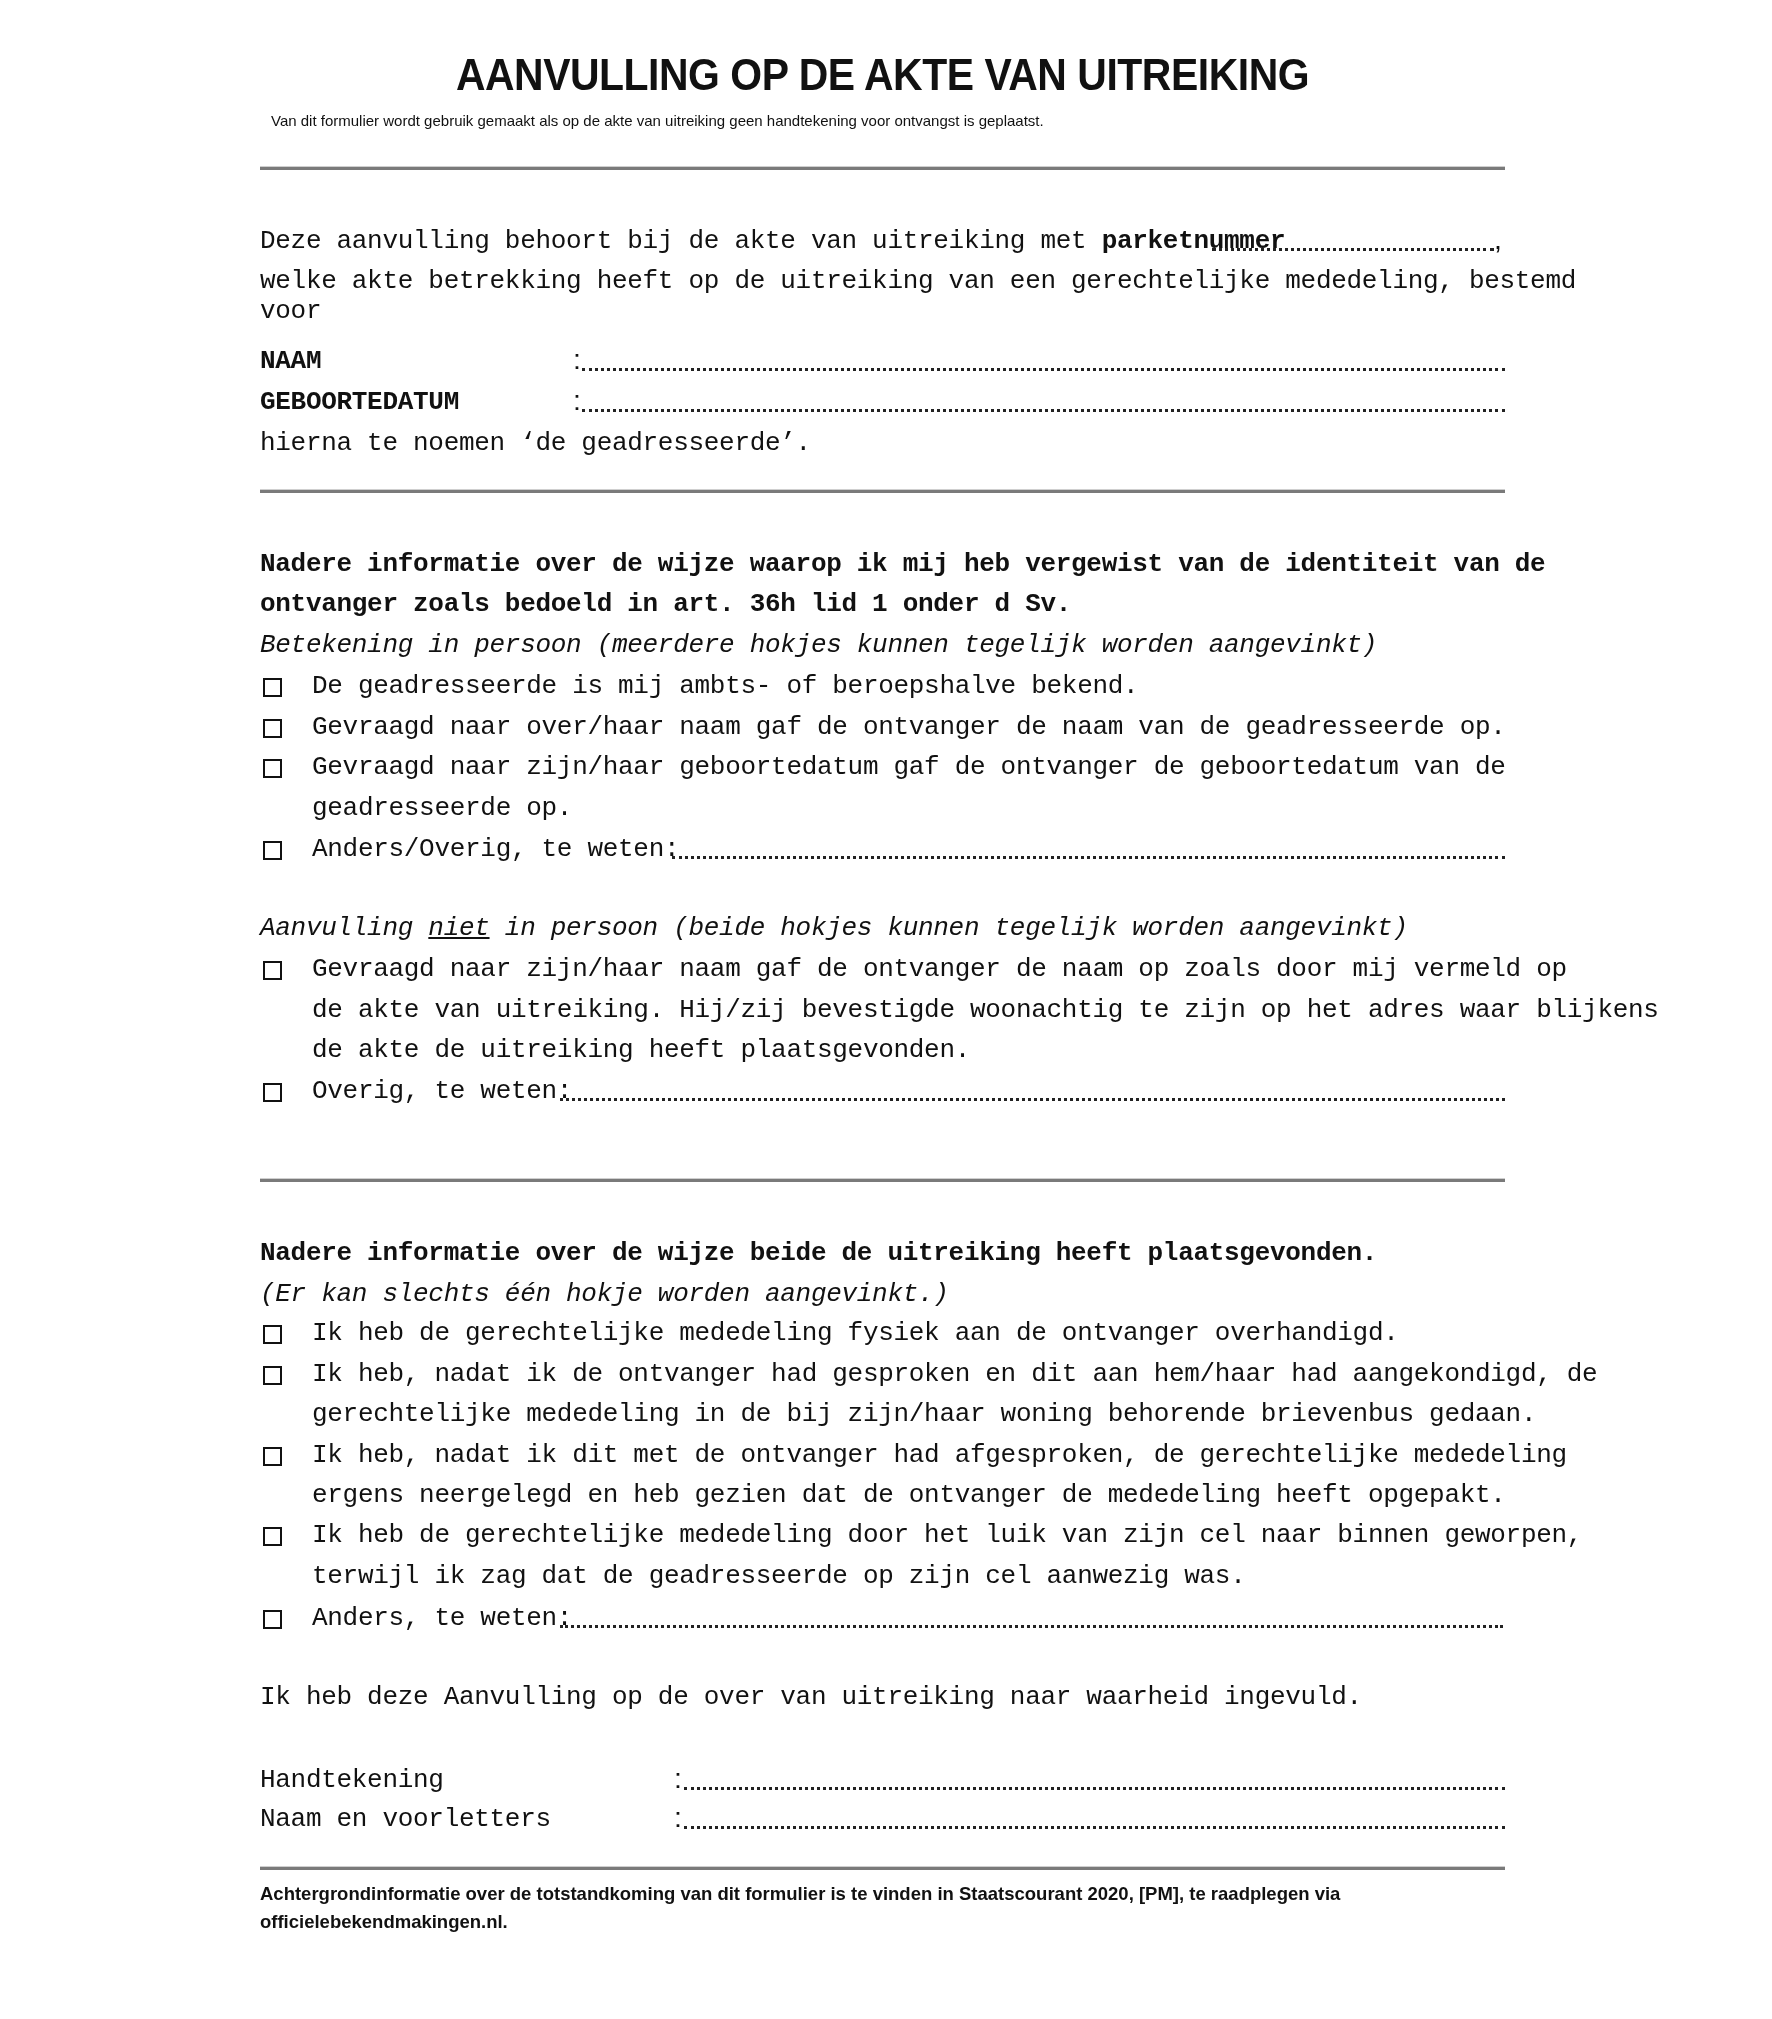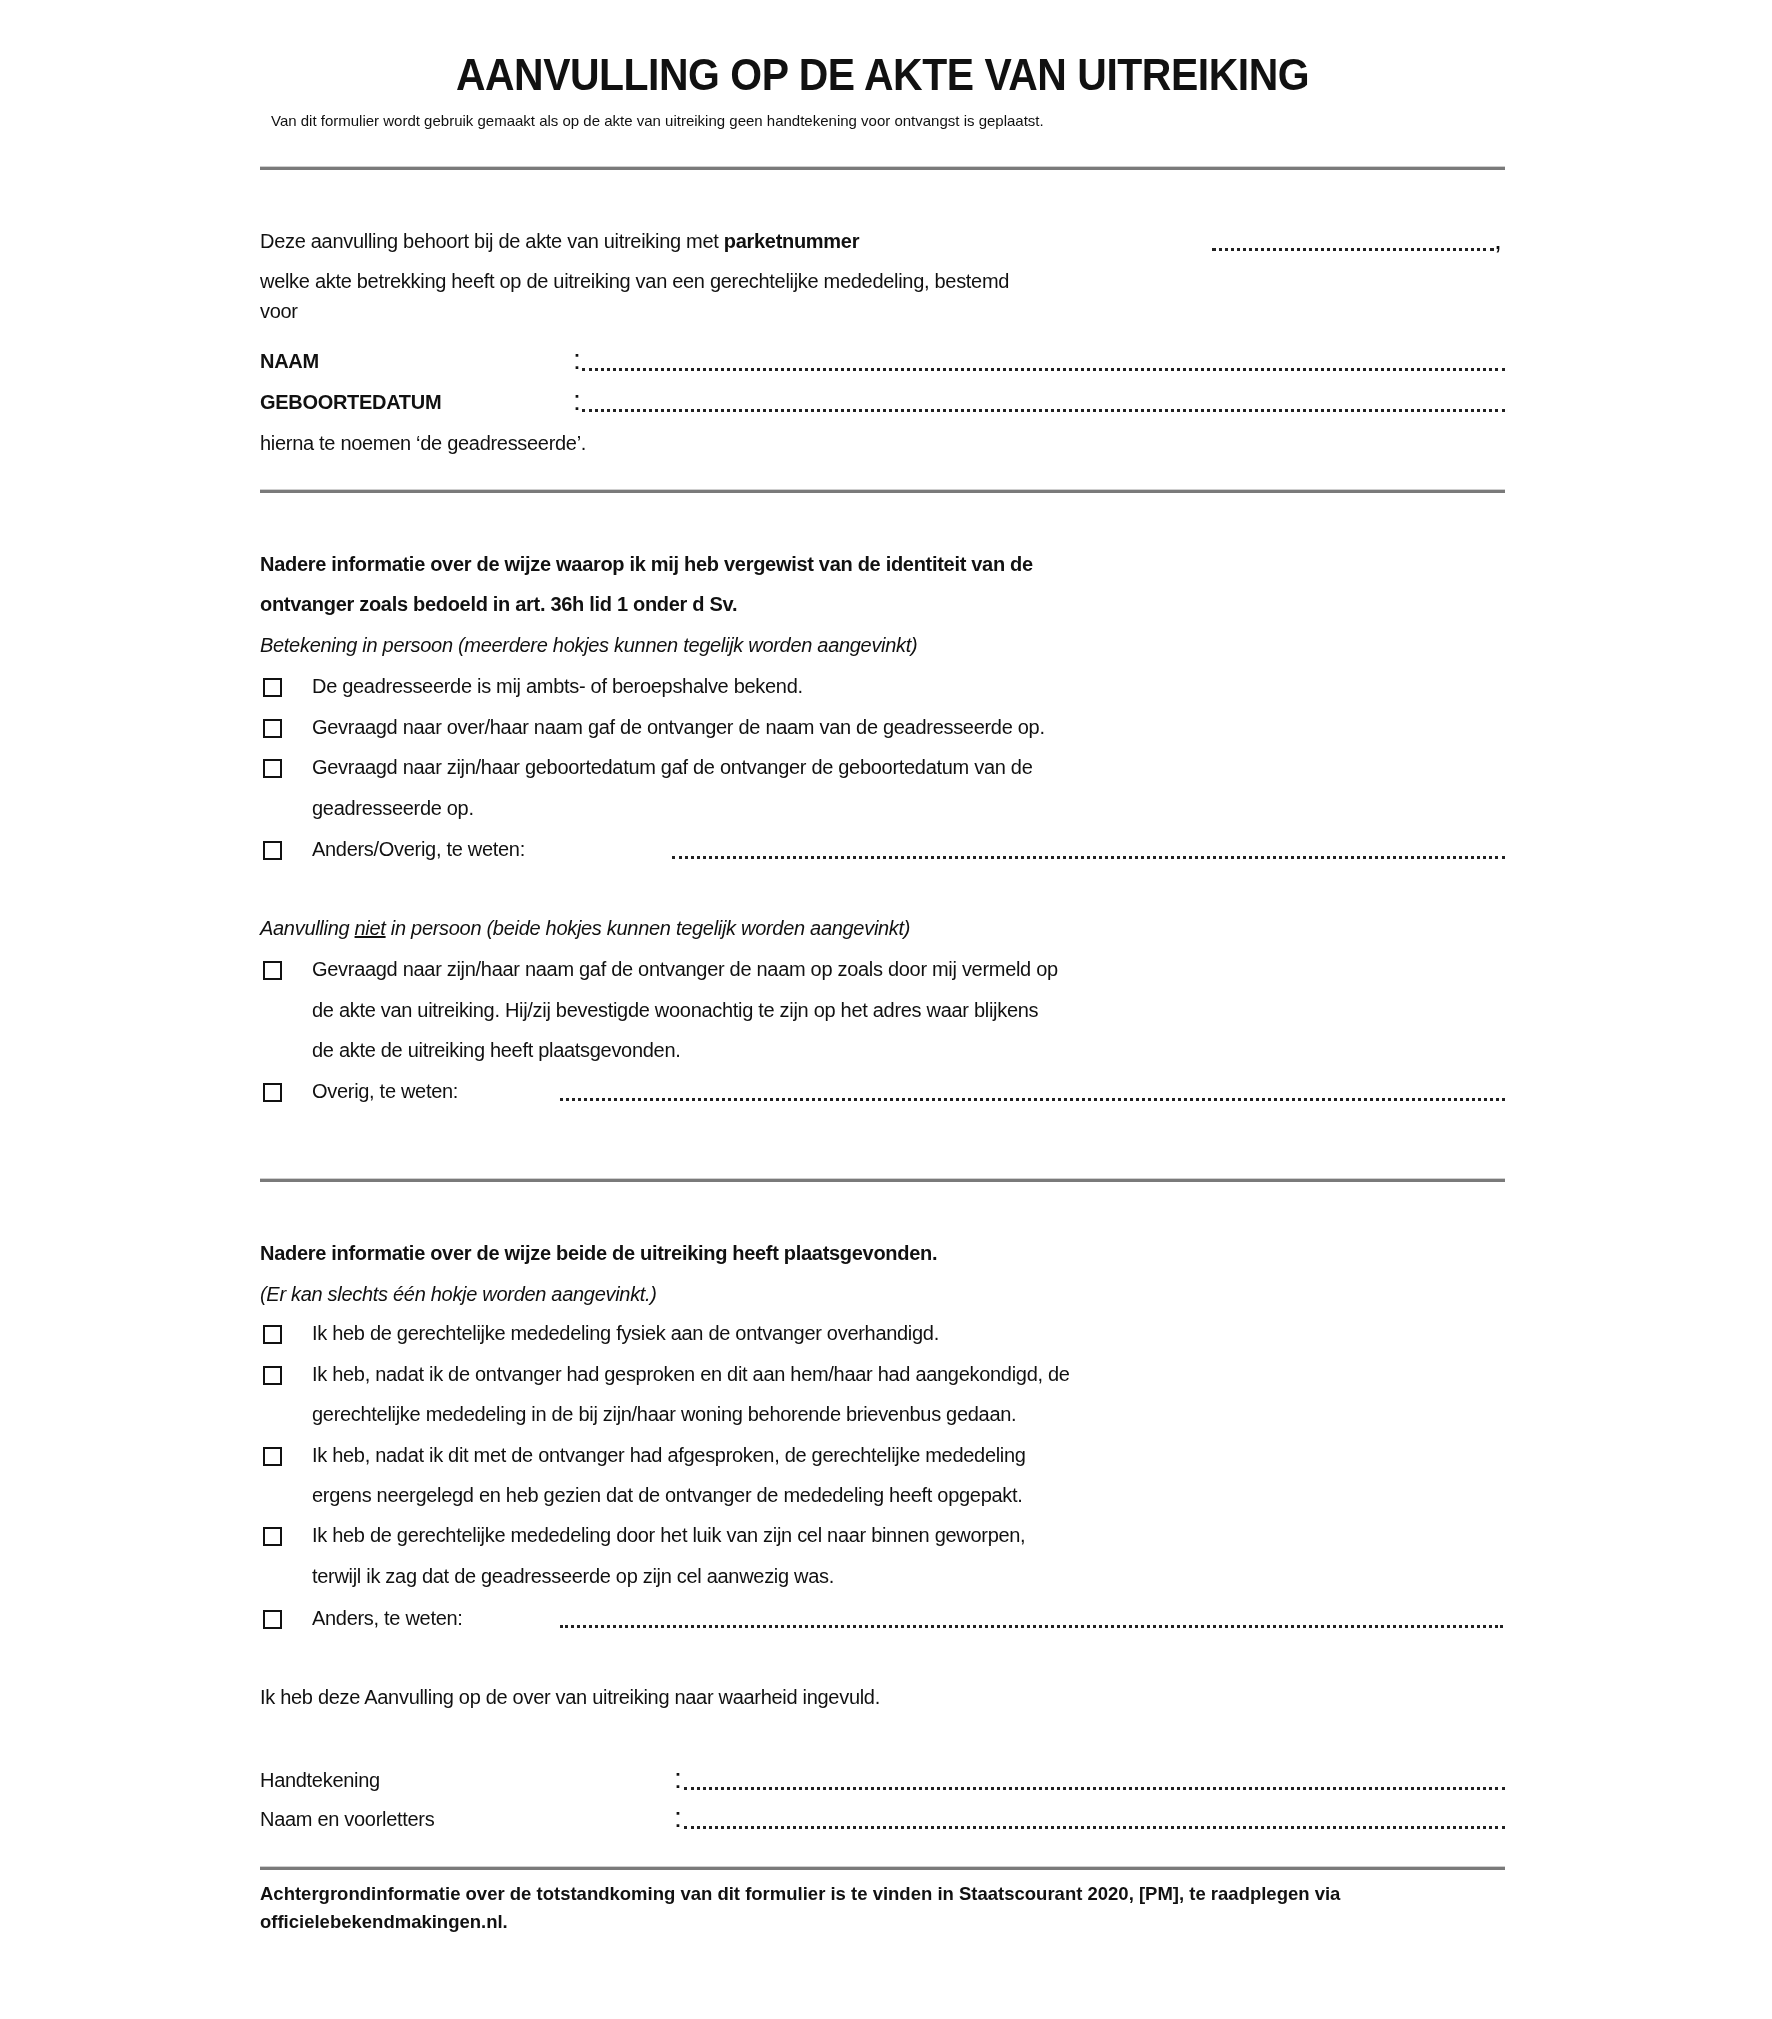--- a/index.html
+++ b/index.html
@@ -3,21 +3,21 @@
 <meta charset="utf-8">
 <style>
   html, body { margin: 0; padding: 0; background: #ffffff; }
   body { width: 1772px; height: 2019px; position: relative; overflow: hidden;
          font-family: "Liberation Sans", sans-serif; color: #111; }
   .page { position: absolute; left: 260px; top: 0; width: 1245px; }
   .title { position: absolute; left: 0; top: 50px; width: 1245px; text-align: center;
            font-size: 44px; font-weight: bold; letter-spacing: -0.5px; transform: scaleX(0.93); transform-origin: center; }
   .subtitle { position: absolute; left: 0; top: 112px; font-size: 15px; white-space: nowrap; margin-left: 11px; }
   .rule { position: absolute; left: 0; width: 1245px; height: 3px; background: #7a7a7a; border-top: 1px solid #cfcfcf; }
-  .line { position: absolute; left: 0; font-size: 20px; white-space: nowrap; line-height: 40px; letter-spacing: -0.3px; }
+  .line { position: absolute; left: 0; font-size: 26px; white-space: nowrap; line-height: 40px; letter-spacing: -0.3px; font-family: Liberation Mono, monospace; }
   .b { font-weight: bold; }
   .i { font-style: italic; text-align: right; }
   .u { text-decoration: underline; }
   .dots { position: absolute; height: 40px; overflow: hidden; }
   .dots::before { content: ""; position: absolute; left: 0; right: 0; bottom: 10px; border-bottom: 3px dotted #222; }
   .colon { position: absolute; font-size: 28.5px; line-height: 40px; }
   .cb { position: absolute; left: 3px; width: 19px; height: 19px; border: 2px solid #111; box-sizing: border-box; background: #fff; }
   .indent { left: 52px; }
   .footer { position: absolute; left: 0; font-size: 18.5px; white-space: nowrap; line-height: 28px; font-weight: bold; }
 </style>

